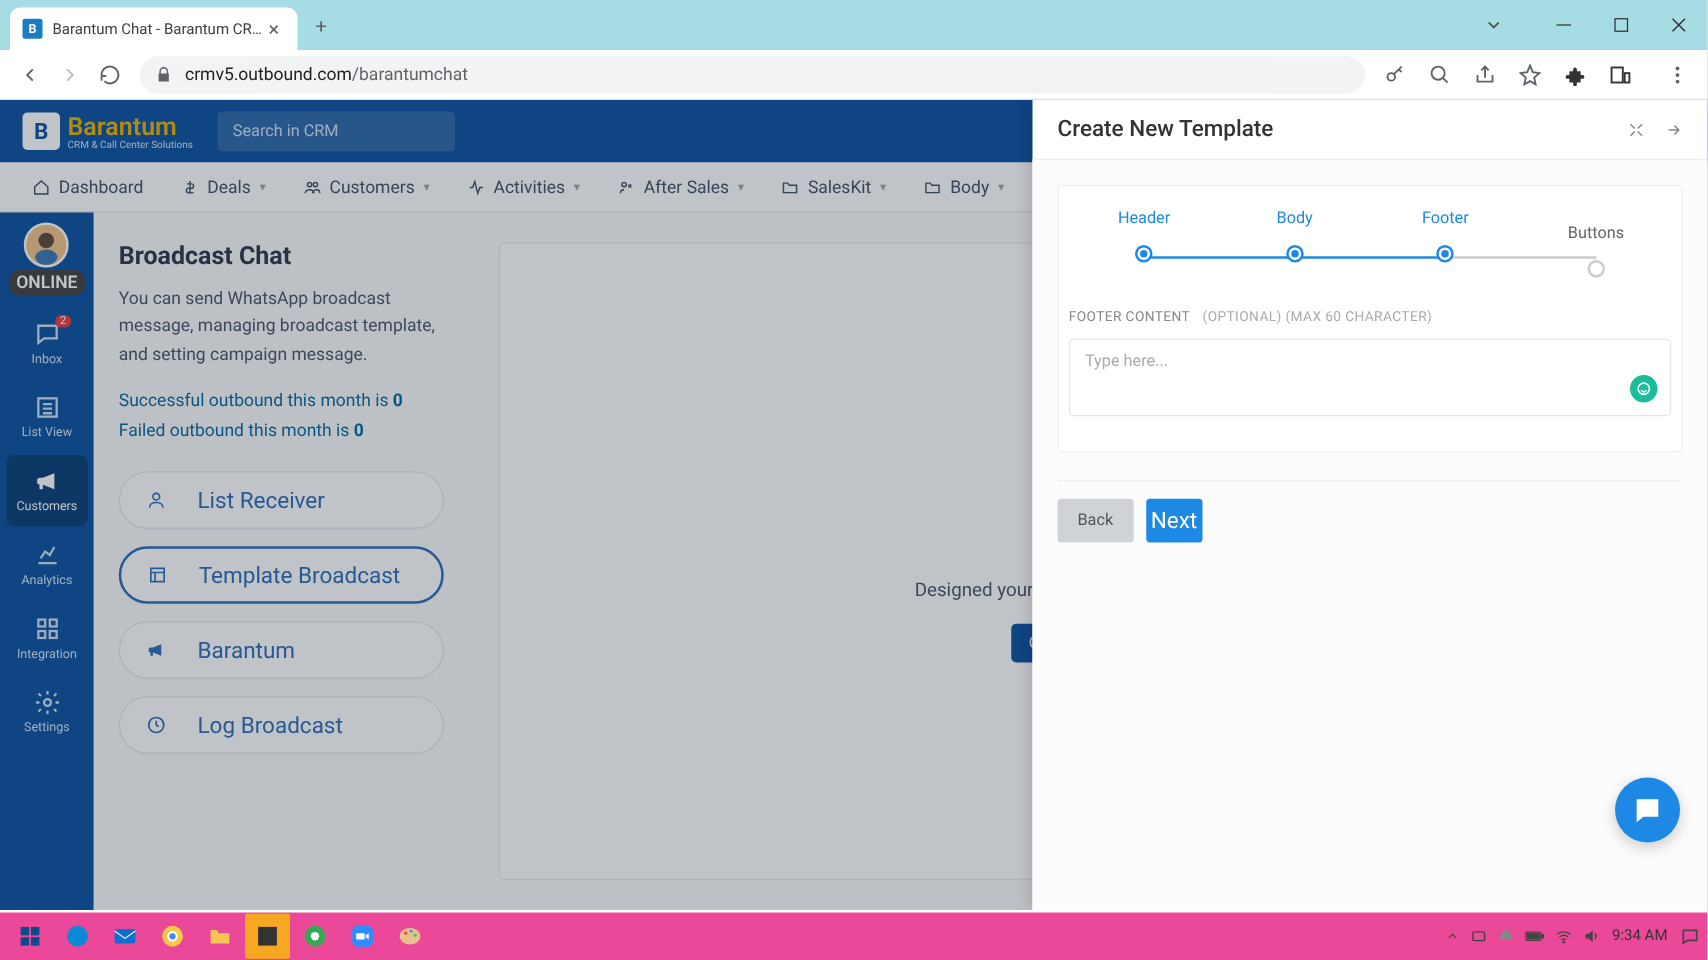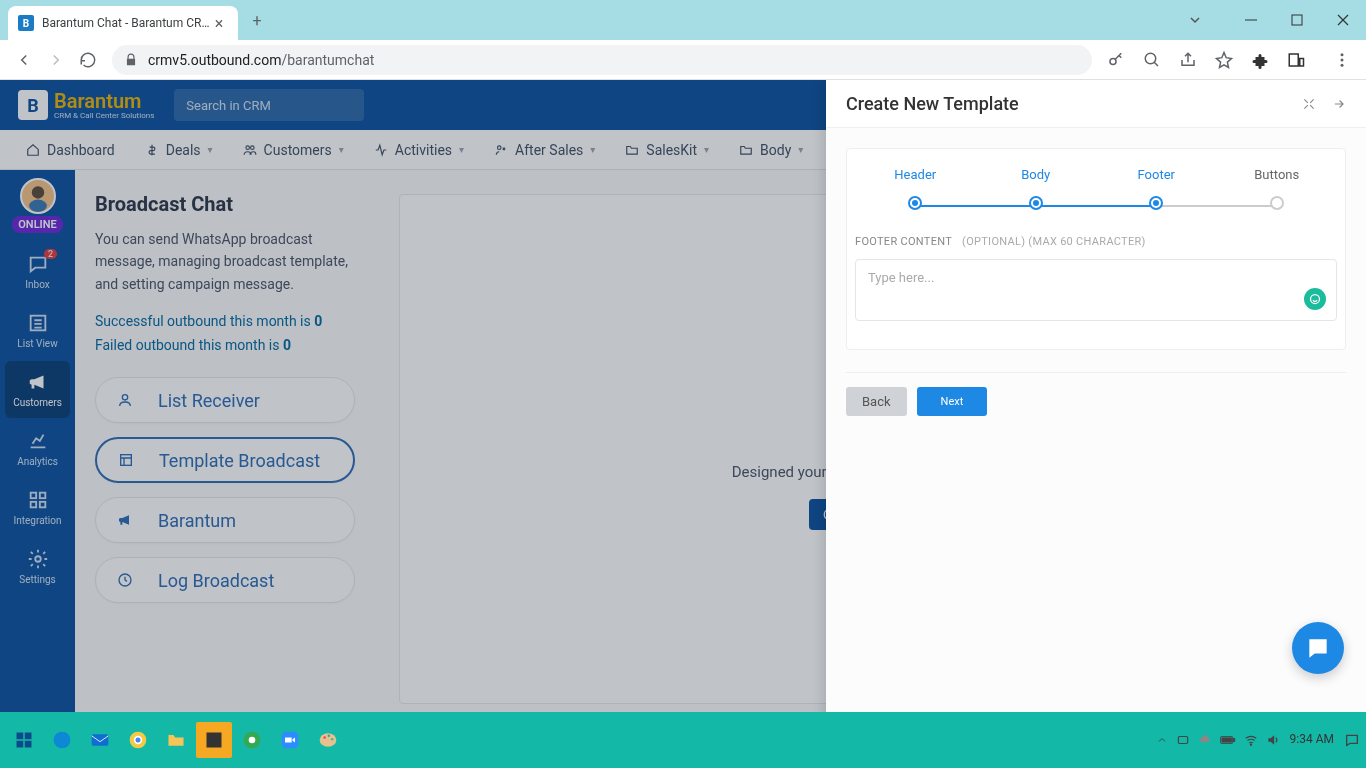--- a/index.html
+++ b/index.html
@@ -36,21 +36,21 @@
 .search-crm::placeholder { color: #d0e0f0; }
 
 .app-nav { height: 40px; background: #fff; border-bottom: 1px solid #e5e5e5; display: flex; align-items: center; padding: 0 26px; gap: 30px; font-size: 14px; color: #415165; }
 .nav-item { display: flex; align-items: center; gap: 7px; cursor: pointer; }
 .nav-item .chev { font-size: 10px; color: #9aa5b1; }
 
 .app-body { display: flex; height: calc(100% - 90px); position: relative; }
 .side-rail { width: 75px; background: #0a519e; color: #fff; display: flex; flex-direction: column; align-items: center; padding-top: 8px; gap: 2px; }
 .avatar-wrap { display:flex; flex-direction:column; align-items:center; margin-bottom:8px;}
 .avatar { width: 36px; height: 36px; border-radius: 50%; background: #f4c28a; border: 2px solid #fff; display:flex; align-items:center; justify-content:center; overflow:hidden;}
-.badge-online { background: #6d28d9; color: #fff; font-size: 11px; padding: 2px 6px; border-radius: 8px; margin-top: 2px; font-weight:600;}
+.badge-online { background: #404040; color: #fff; font-size: 14px; padding: 2px 6px; border-radius: 8px; margin-top: 2px; font-weight:600;}
 .rail-item { width: 100%; display: flex; flex-direction: column; align-items: center; gap: 4px; padding: 10px 0; font-size: 10px; color: #cfe1f3; cursor: pointer; position: relative; }
 .rail-item.active { background: #073d77; border-radius: 6px; margin: 0 5px; width: calc(100% - 10px); color: #fff; }
 .rail-item .ri { font-size: 18px; }
 .rail-badge { position: absolute; top: 6px; right: 18px; background: #e53e3e; color: #fff; font-size: 9px; border-radius: 6px; padding: 0 4px; }
 
 .content { flex: 1; background: #fbfbfb; display: flex; }
 .left-panel { width: 300px; padding: 22px 20px; }
 .page-title { font-size: 20px; font-weight: 700; color: #2d3748; margin-bottom: 12px; }
 .page-desc { font-size: 14px; color: #4a5568; line-height: 1.6; margin-bottom: 18px; }
 .stat-line { font-size: 14px; color: #0369a1; margin-bottom: 8px; }
@@ -74,44 +74,44 @@
 
 .slide-panel { position: absolute; right: 0; top: 0; bottom: 0; width: 540px; background: #fff; box-shadow: -2px 0 12px rgba(0,0,0,0.15); display: flex; flex-direction: column; z-index: 50; }
 .sp-header { height: 48px; display: flex; align-items: center; justify-content: space-between; padding: 0 20px; border-bottom: 1px solid #f0f0f0; }
 .sp-title { font-size: 18px; color: #333; font-weight: 500; }
 .sp-header-icons { display: flex; gap: 16px; color: #888; }
 .sp-body { flex: 1; padding: 20px; overflow-y: auto; background:#fcfcfc;}
 .steps-card { background: #fff; border: 1px solid #eee; border-radius: 4px; padding: 18px 8px 28px; }
 .steps { display: flex; justify-content: space-around; position: relative; }
 .step { flex: 1; text-align: center; position: relative; }
 .step-label { font-size: 13px; margin-bottom: 14px; color: #1e88e5; cursor:pointer;}
-.step-label.inactive { color: #666; }
+.step-label.inactive { color: #666; margin-top: 12px; }
 .step-dot { width: 14px; height: 14px; border-radius: 50%; border: 2px solid #1e88e5; background: #fff; margin: 0 auto; position: relative; z-index: 2; }
 .step-dot.filled::after { content: ''; position: absolute; inset: 2px; background: #1e88e5; border-radius: 50%; }
 .step-dot.empty { border-color: #ccc; }
 .step-line-seg { position: absolute; top: 38px; height: 2px; z-index: 1; }
 .seg1 { left: 12.5%; width: 25%; background: #1e88e5; }
 .seg2 { left: 37.5%; width: 25%; background: #1e88e5; }
 .seg3 { left: 62.5%; width: 25%; background: #ccc; }
 
 .form-section { margin-top: 20px; }
 .form-label { font-size: 11px; letter-spacing: 0.3px; color: #888; text-transform: uppercase; }
 .form-label-note { color: #aaa; margin-left: 6px; }
 .textarea { margin-top: 10px; border: 1px solid #e5e5e5; border-radius: 4px; min-height: 62px; padding: 10px 12px; font-size: 13px; color: #333; position: relative; background:#fff;}
 .textarea-input { border: none; outline: none; width: calc(100% - 30px); font-size: 13px; font-family: inherit; resize: none; }
 .textarea-input::placeholder { color: #aaa; }
 .emoji-btn { position: absolute; right: 10px; bottom: 10px; width: 22px; height: 22px; border-radius: 50%; background: #1abc9c; color: #fff; display: flex; align-items: center; justify-content: center; font-size: 12px; cursor: pointer; }
 .btn-back { background: #cfd3d7; color: #555; border: none; padding: 7px 16px; border-radius: 3px; font-size: 13px; cursor: pointer; }
-.btn-next { background: #1e88e5; color: #fff; border: none; padding: 7px 24px; border-radius: 3px; font-size: 11px; cursor: pointer; }
+.btn-next { background: #1e88e5; color: #fff; border: none; padding: 7px 4px; border-radius: 3px; font-size: 18px; cursor: pointer; }
 
 
 .intercom { position: absolute; right: 22px; bottom: 54px; width: 52px; height: 52px; border-radius: 50%; background: #1e88e5; display: flex; align-items: center; justify-content: center; color: #fff; box-shadow: 0 4px 12px rgba(0,0,0,0.2); z-index: 60; cursor:pointer;}
 
 
-.taskbar { position: absolute; bottom: 0; left: 0; right: 0; height: 56px; background: #14b8a6; display: flex; align-items: center; padding: 0 6px; z-index: 100; margin-top: 44px; }
+.taskbar { position: absolute; bottom: 0; left: 0; right: 0; height: 38px; background: #ec4899; display: flex; align-items: center; padding: 0 6px; z-index: 100; margin-top: 44px; }
 .tb-left { display: flex; align-items: center; gap: 2px; }
 .tb-item { width: 36px; height: 36px; display: flex; align-items: center; justify-content: center; cursor: pointer; border-radius:2px;}
 .tb-item.active { background: #f7a823; }
 .tb-right { margin-left: auto; display: flex; align-items: center; gap: 10px; font-size: 12px; color: #333; }
 .tb-tray { display: flex; align-items: center; gap: 8px; color: #444; }
 .tb-time { text-align: right; line-height: 1.1; }
 svg { display: block; }
 </style>
 </head>
 <body>

